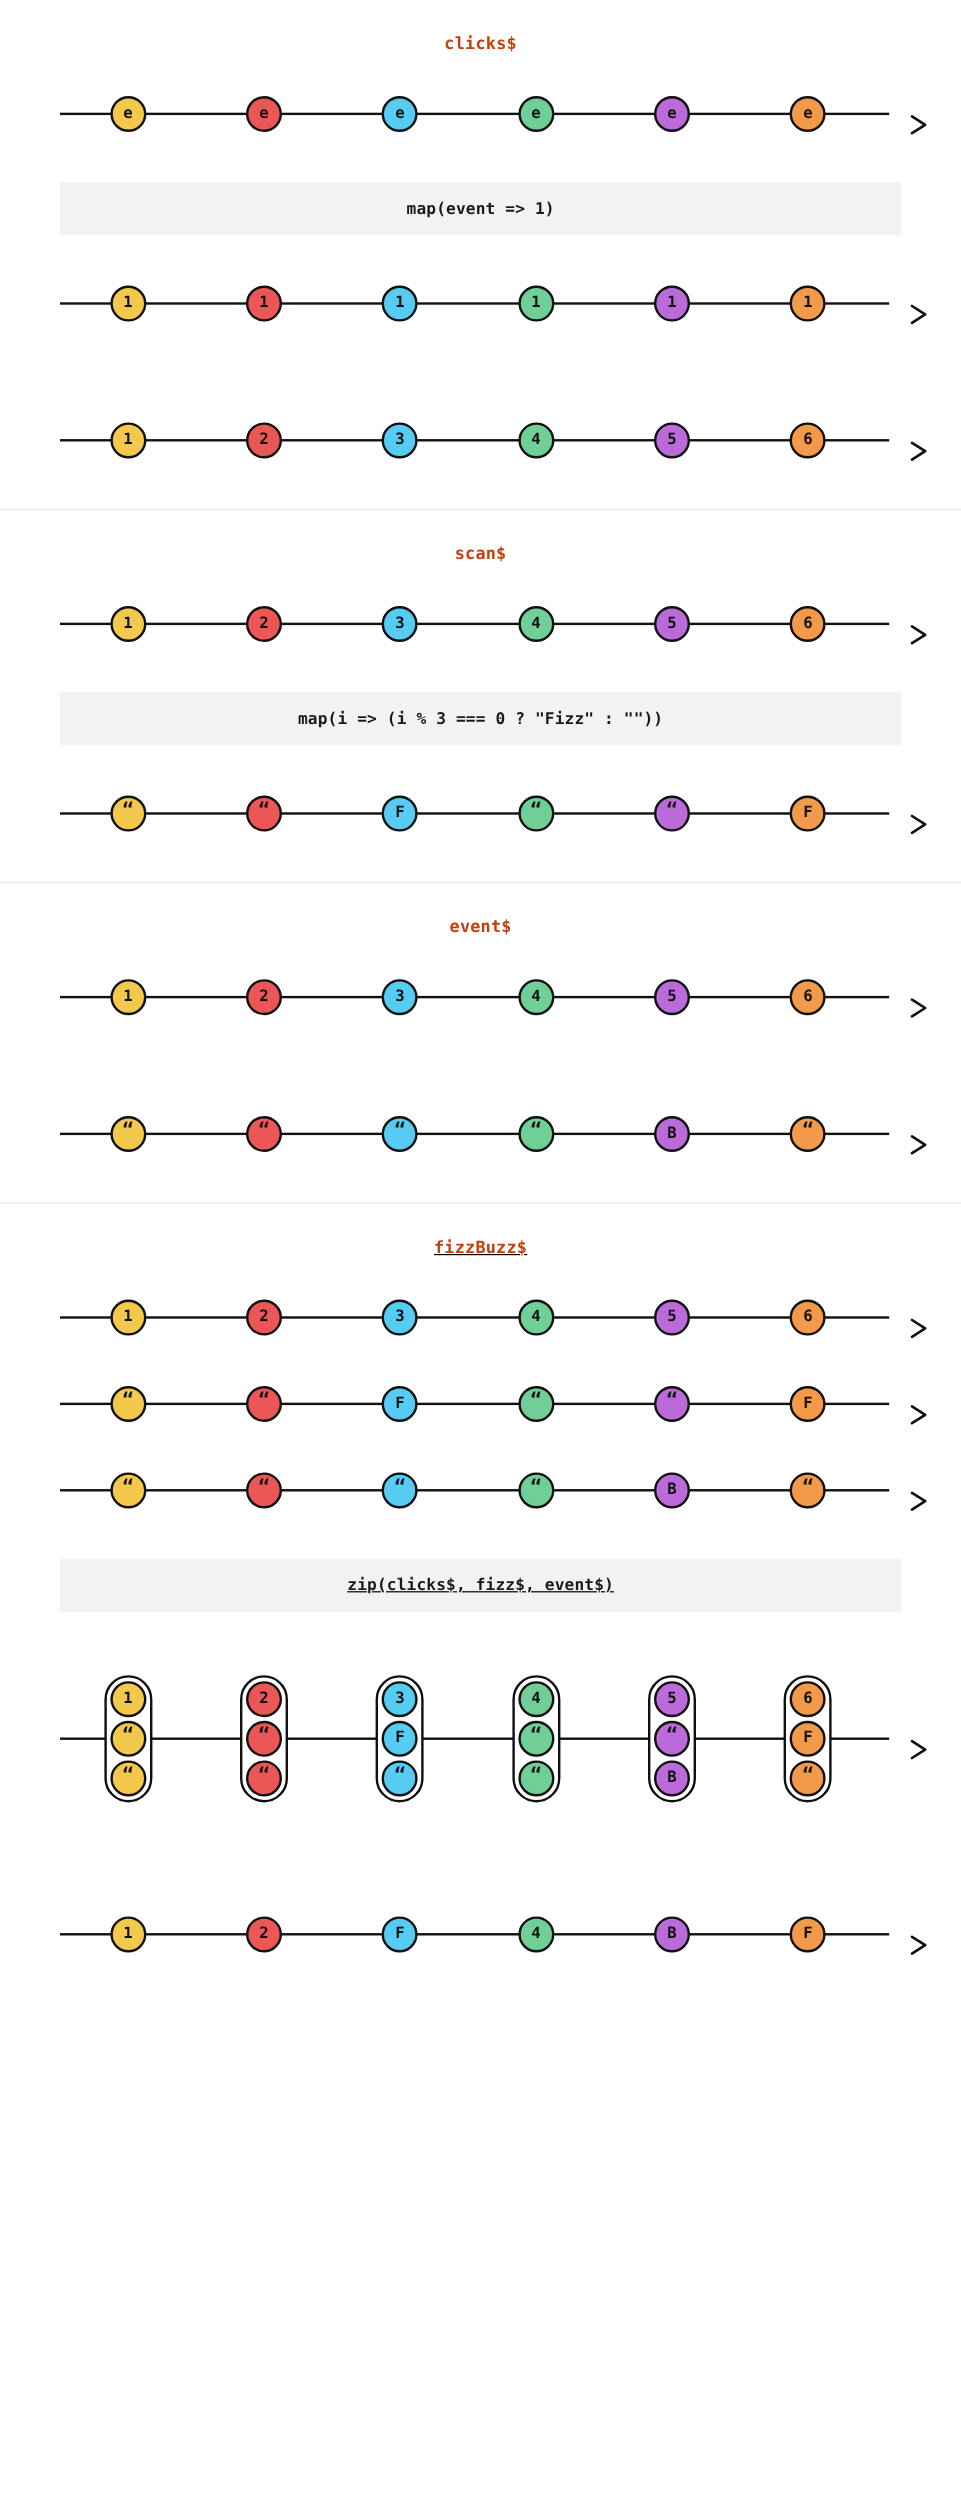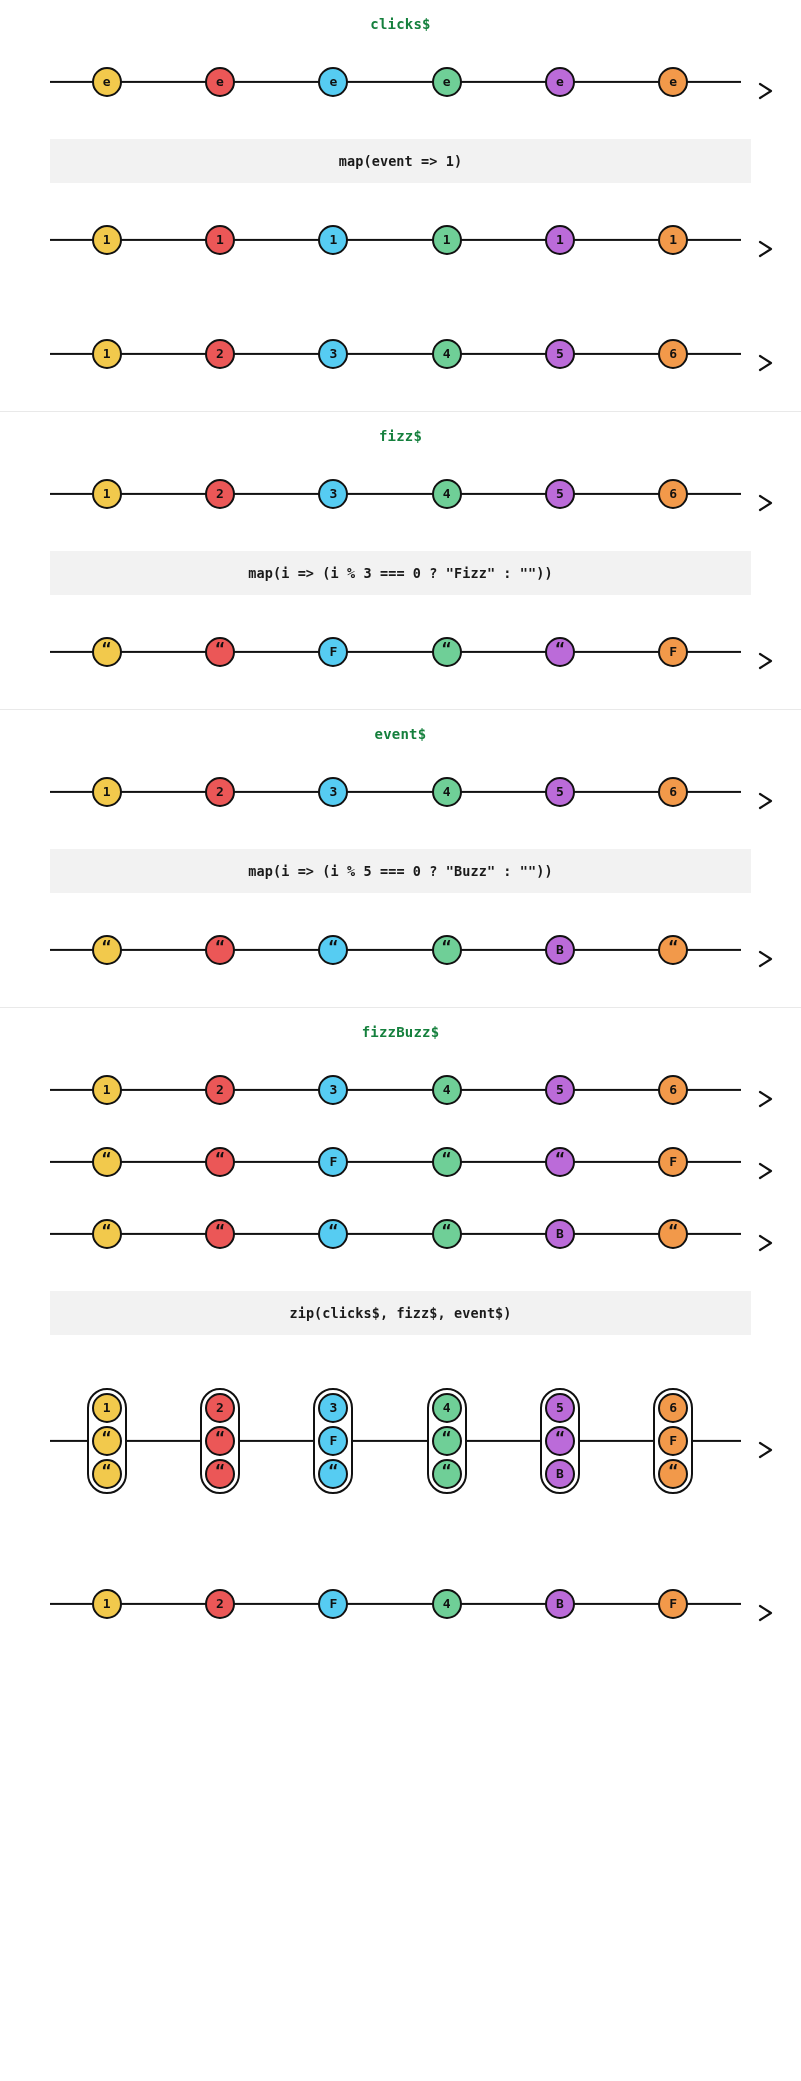--- a/index.html
+++ b/index.html
@@ -23,23 +23,23 @@
     padding: 0;
   }
   .section + .section { border-top: 1px solid #e9e9e9; }
 
   
   .stream-title {
     text-align: center;
     font-family: "DejaVu Sans Mono", monospace;
     font-size: 14px;
     font-weight: bold;
-    color: #15803d;
+    color: #c2410c;
     letter-spacing: 0.2px;
-    padding-top: 15px;
+    padding-top: 28px;
     padding-bottom: 0;
     line-height: 18px;
   }
 
   
   .operator-box {
     background: #f2f2f2;
     margin: 0 50px;
     height: 44px;
     display: flex;
@@ -229,21 +229,21 @@
             <span class="glyph">5</span>
           </div>
           <div class="marble" style="background: rgb(242, 153, 74); left: 90.2%;">
             <span class="glyph">6</span>
           </div>
         </div>
       </div>
       <div class="spacer-m"></div>
     </div>
     <div class="section" style="border-top-color: rgb(233, 233, 233);">
-      <div class="stream-title">fizz$</div>
+      <div class="stream-title">scan$</div>
       <div class="spacer-s"></div>
       <div class="timeline">
         <div class="axis"></div>
         <div class="arrow-head" style="margin-left: -2px;">
           <svg width="16" height="18" viewBox="0 0 16 18">
             <path d="M1 2 L12 9 L1 16" fill="none" stroke="#111111" stroke-width="2.2" stroke-linecap="round" stroke-linejoin="round"></path>
           </svg>
         </div>
         <div class="marble-row">
           <div class="marble" style="background: rgb(242, 201, 76); left: 8.2%;">
@@ -326,23 +326,20 @@
           </div>
           <div class="marble" style="background: rgb(187, 107, 217); left: 73.8%;">
             <span class="glyph">5</span>
           </div>
           <div class="marble" style="background: rgb(242, 153, 74); left: 90.2%;">
             <span class="glyph">6</span>
           </div>
         </div>
       </div>
       <div class="spacer-m"></div>
-      <div class="operator-box" style="background: rgb(242, 242, 242);">
-        <div class="operator-text">map(i =&gt; (i % 5 === 0 ? "Buzz" : ""))</div>
-      </div>
       <div class="spacer-m"></div>
       <div class="timeline">
         <div class="axis"></div>
         <div class="arrow-head" style="margin-left: -2px;">
           <svg width="16" height="18" viewBox="0 0 16 18">
             <path d="M1 2 L12 9 L1 16" fill="none" stroke="#111111" stroke-width="2.2" stroke-linecap="round" stroke-linejoin="round"></path>
           </svg>
         </div>
         <div class="marble-row">
           <div class="marble" style="background: rgb(242, 201, 76); left: 8.2%;">
@@ -360,21 +357,21 @@
           <div class="marble" style="background: rgb(187, 107, 217); left: 73.8%;">
             <span class="glyph">B</span>
           </div>
           <div class="marble" style="background: rgb(242, 153, 74); left: 90.2%;">
             <span class="glyph quote">“</span>
           </div>
         </div>
       </div>
       <div class="spacer-m"></div>
     </div>
-    <div class="section" style="border-top-color: rgb(233, 233, 233);">
+    <div class="section" style="border-top-color: rgb(233, 233, 233); text-decoration: underline;">
       <div class="stream-title">fizzBuzz$</div>
       <div class="spacer-s"></div>
       <div class="timeline">
         <div class="axis"></div>
         <div class="arrow-head" style="margin-left: -2px;">
           <svg width="16" height="18" viewBox="0 0 16 18">
             <path d="M1 2 L12 9 L1 16" fill="none" stroke="#111111" stroke-width="2.2" stroke-linecap="round" stroke-linejoin="round"></path>
           </svg>
         </div>
         <div class="marble-row">

